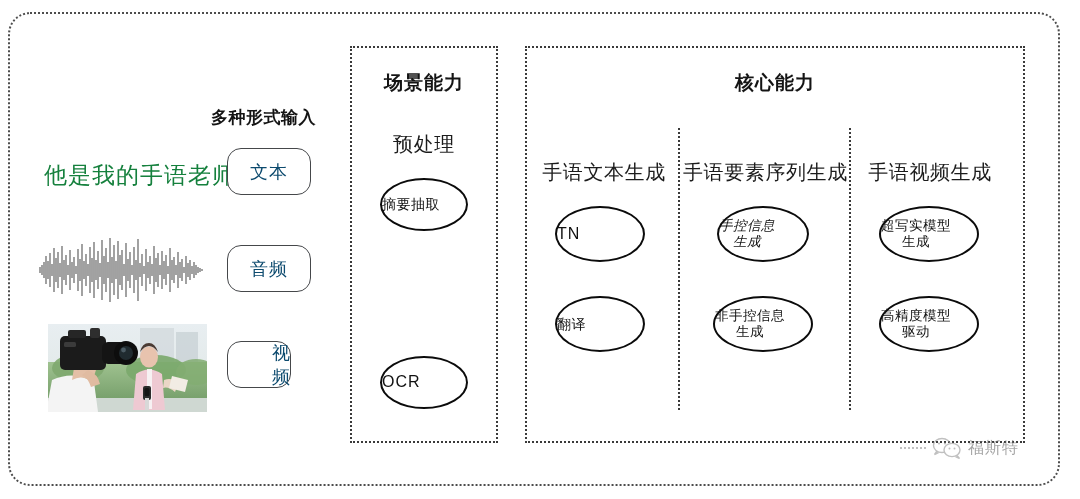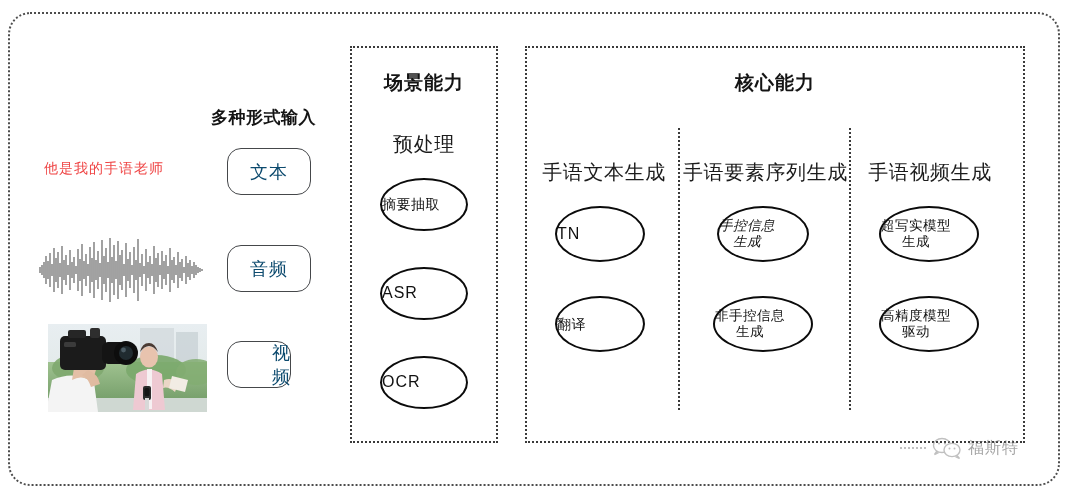--- a/index.html
+++ b/index.html
@@ -25,21 +25,21 @@
     position:absolute;left:0;right:0;text-align:center;
     font-weight:bold;font-size:19px;color:#141414;letter-spacing:1px;
   }
 
   
   .input-caption{
     position:absolute;font-size:17px;font-weight:bold;color:#141414;
     letter-spacing:.5px;white-space:nowrap;
   }
   .sample-sentence{
-    position:absolute;font-size:14px;color:#ef4444;white-space:nowrap;
+    position:absolute;font-size:23px;color:#15803d;white-space:nowrap;
     letter-spacing:1px;
   }
   .pill{
     position:absolute;border:1.8px solid #45474a;border-radius:14px;
     background:#fff;box-sizing:border-box;
     display:flex;align-items:center;justify-content:center;
     font-size:18px;color:#0c4a6e;letter-spacing:1px;
   }
 
   
@@ -246,23 +246,20 @@
 
   <div class="panel" style="left:350px;top:46px;width:148px;height:397px;">
     <div class="panel-title" style="top:22px;">场景能力</div>
   </div>
 
   <div class="sub-label" style="left:350px;top:131px;width:148px;">预处理</div>
 
   <div class="node" style="left:380px;top:178px;width:88px;height:53px;">
     <span>摘要抽取</span>
   </div>
-  <div class="node latin" style="left:380px;top:267px;width:88px;height:53px;">
-    <span>ASR</span>
-  </div>
   <div class="node latin" style="left:380px;top:356px;width:88px;height:53px;">
     <span>OCR</span>
   </div>
 
   <div class="panel" style="left:525px;top:46px;width:500px;height:397px;">
     <div class="panel-title" style="top:22px;">核心能力</div>
   </div>
 
   <div class="vdivider" style="left:678px;top:128px;height:282px;"></div>
   <div class="vdivider" style="left:849px;top:128px;height:282px;"></div>

